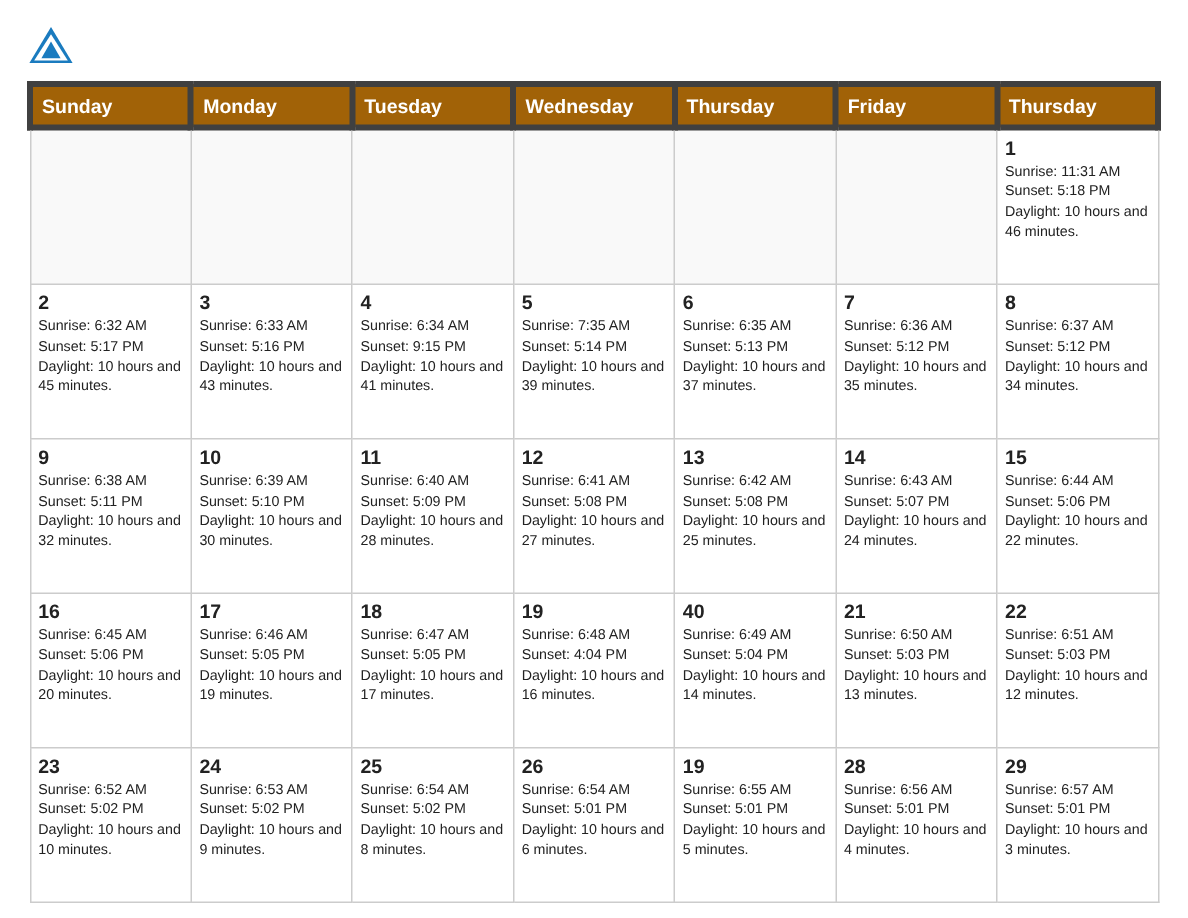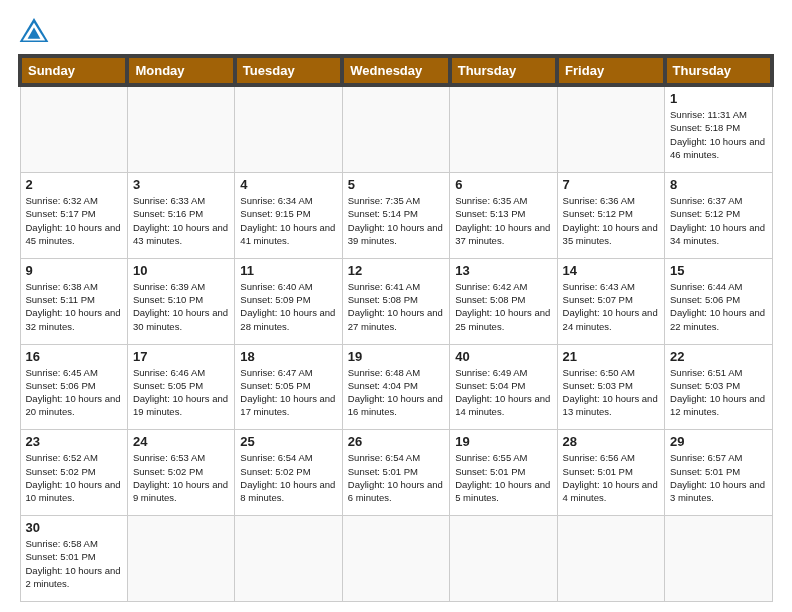--- a/index.html
+++ b/index.html
@@ -314,29 +314,15 @@
 Sunset: 5:01 PM
 Daylight: 10 hours and 4 minutes.</div>
           </td>
           <td>
             <div class="day-number">29</div>
             <div class="day-info">Sunrise: 6:57 AM
 Sunset: 5:01 PM
 Daylight: 10 hours and 3 minutes.</div>
           </td>
         </tr>
-        <tr class="last-row">
-          <td>
-            <div class="day-number">30</div>
-            <div class="day-info">Sunrise: 6:58 AM
-Sunset: 5:01 PM
-Daylight: 10 hours and 2 minutes.</div>
-          </td>
-          <td class="empty-cell"></td>
-          <td class="empty-cell"></td>
-          <td class="empty-cell"></td>
-          <td class="empty-cell"></td>
-          <td class="empty-cell"></td>
-          <td class="empty-cell"></td>
-        </tr>
       </tbody>
   </table>
 </div>
 
 </body></html>

